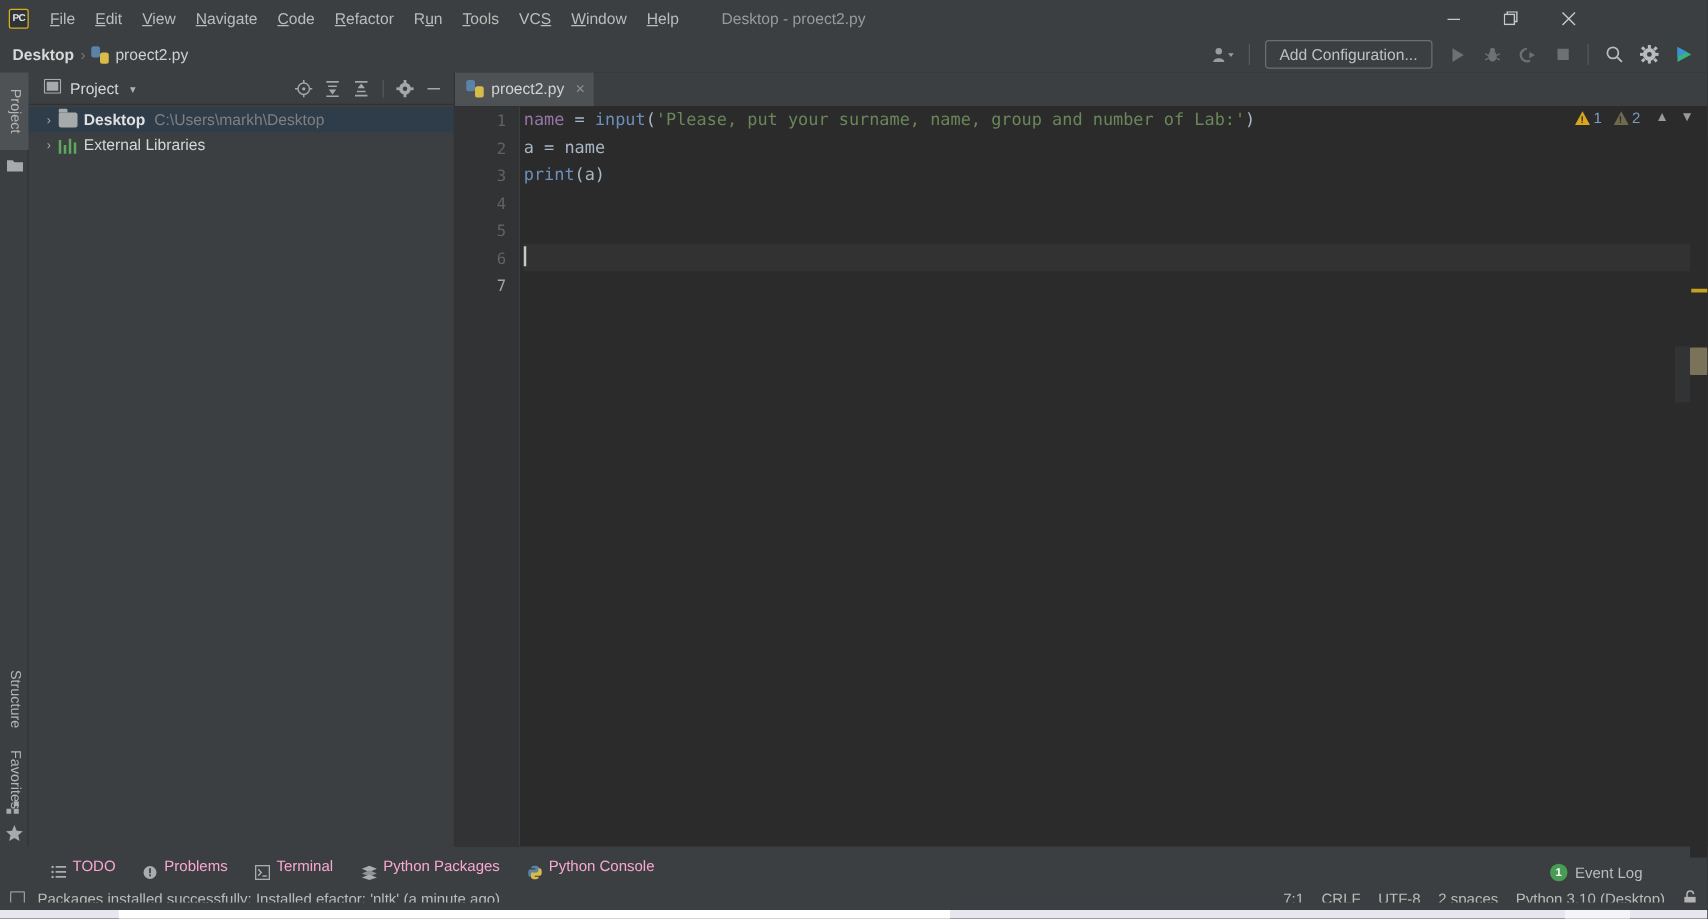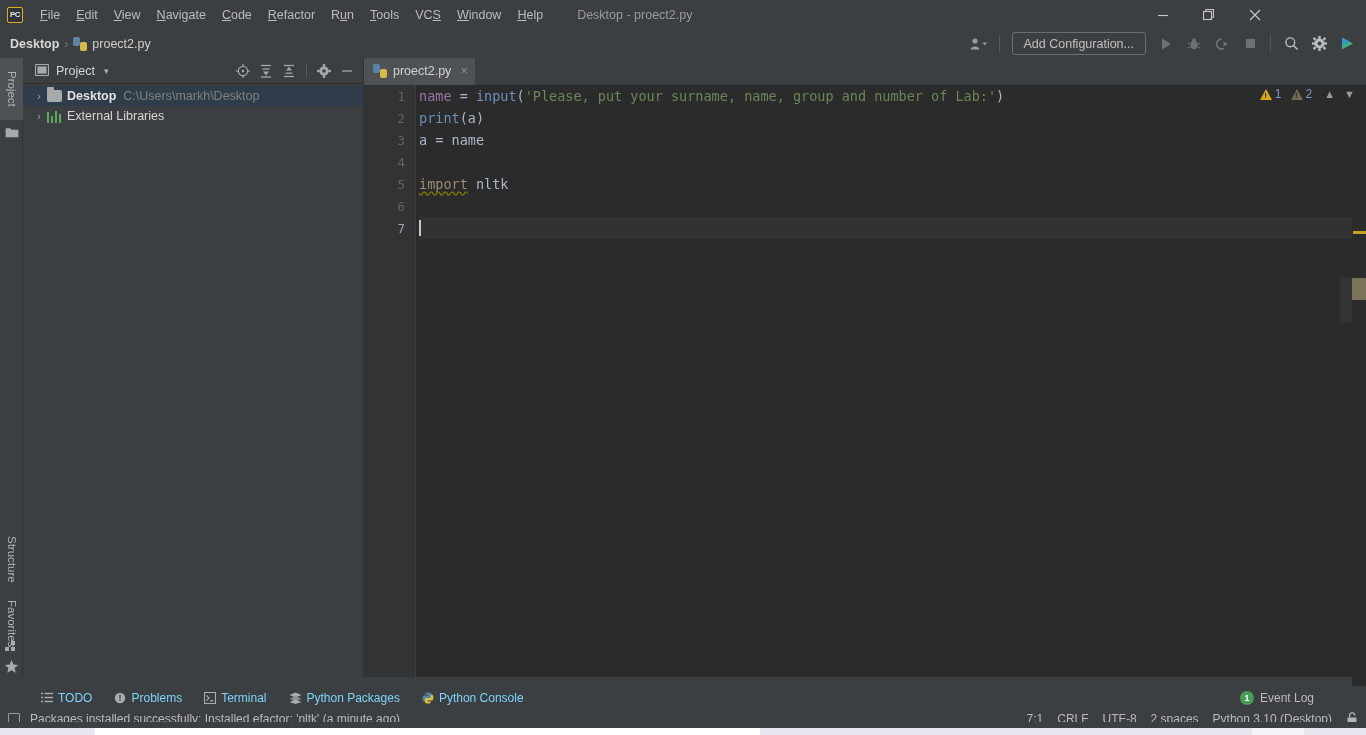--- a/index.html
+++ b/index.html
@@ -205,21 +205,21 @@
   .mark-line { position: absolute; right: 0; width: 13px; height: 3px; background: #c5a224; }
   .mark-thumb { position: absolute; right: 0; width: 14px; background: #7a7259; border-radius: 1px; }
   .mark-strip { position: absolute; right: 14px; width: 12px; background: #313335; }
 
   
   .botbar {
     position: absolute; left: 0; top: 686px; width: 1366px; height: 23px;
     background: #3c3f41; display: flex; align-items: center; padding-left: 30px; gap: 0;
   }
   .botbtn {
-    display: flex; align-items: center; gap: 5px; color: #7dd3fc; font-size: 12px;
+    display: flex; gap: 5px; color: #f9a8d4; font-size: 12px;
     padding: 0 11px; height: 23px;
   }
   .bb-ico { color: #a9adaf; display: flex; align-items: center; }
   .eventlog {
     position: absolute; right: 52px; top: 0; height: 23px; display: flex; align-items: center; gap: 6px;
     color: #bbbbbb; font-size: 12px;
   }
   .green-badge {
     width: 14px; height: 14px; border-radius: 50%; background: #499c54; color: #fff;
     font-size: 9px; display: flex; align-items: center; justify-content: center; font-weight: bold;
@@ -499,24 +499,23 @@
             <div class="lnum" style="top: 89px;">5</div>
             <div class="lnum" style="top: 111px;">6</div>
             <div class="lnum cur" style="top: 133px;">7</div>
           </div>
       </div>
       <div class="gutter-sep"></div>
 
       <div class="code">
         <div id="code-host">
             <div class="cline"><span class="k-var">name</span><span class="k-plain"> = </span><span class="k-fn">input</span><span class="k-plain">(</span><span class="k-str">'Please, put your surname, name, group and number of Lab:'</span><span class="k-plain">)</span></div>
+            <div class="cline"><span class="k-plain">a</span><span class="k-plain"> = </span><span class="k-plain">name</span></div>
             <div class="cline"><span class="k-fn">print</span><span class="k-plain">(a)</span></div>
-            <div class="cline"><span class="k-plain">a</span><span class="k-plain"> = </span><span class="k-plain">name</span></div>
             <div class="cline"></div>
-            <div class="cline"><span class="k-kw squiggle">import</span><span class="k-mod"> nltk</span></div>
             <div class="cline"></div>
             <div class="cline caretline"><span class="caret"></span></div>
           </div>
       </div>
 
       <div class="markbar">
         <div class="mark-strip" style="top:165px;height:45px;"></div>
         <div class="mark-line" style="top:119px;"></div>
         <div class="mark-thumb" style="top:166px;height:22px;"></div>
       </div>

